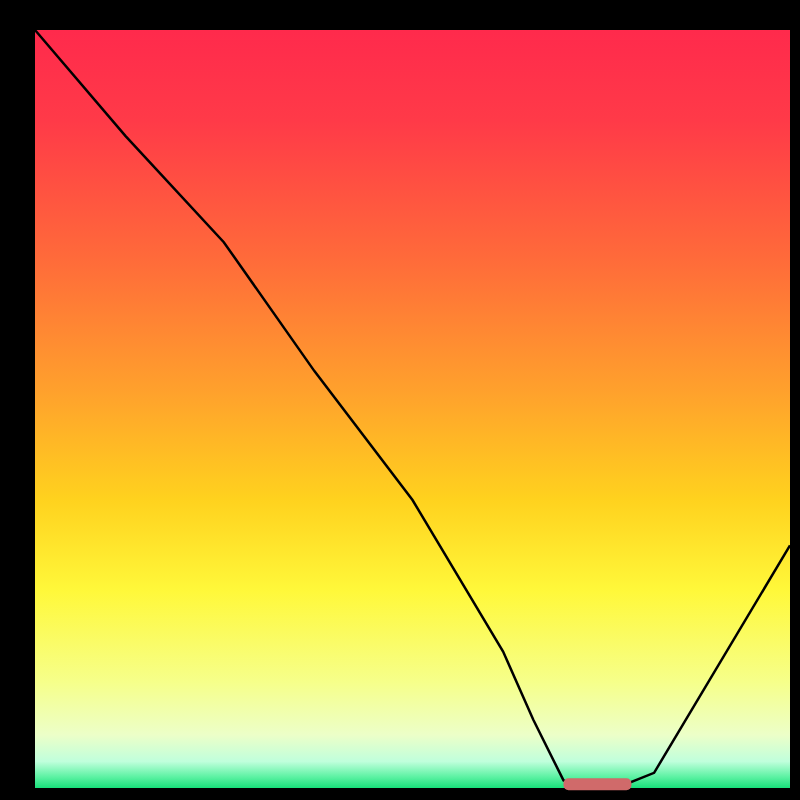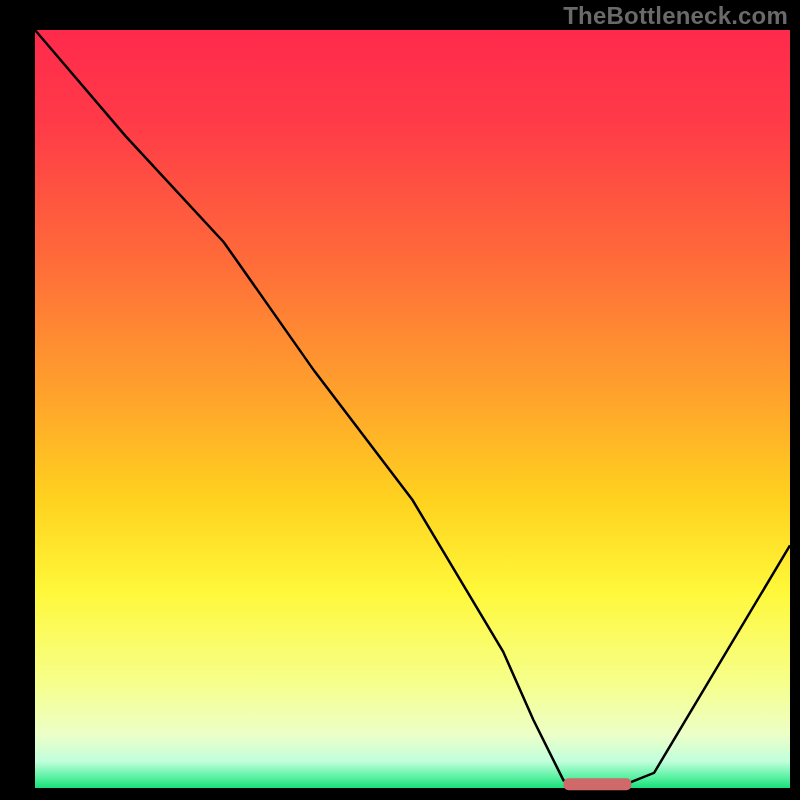--- a/index.html
+++ b/index.html
@@ -31,21 +31,20 @@
     left: 0;
     top: 0;
     width: 800px;
     height: 800px;
   }
 </style>
 </head>
 <body>
 
 <div class="chart-container">
-  <div class="watermark">TheBottleneck.com</div>
   <svg class="plot" viewBox="0 0 800 800">
     <defs>
       <linearGradient id="bg-grad" x1="0" y1="0" x2="0" y2="1">
           <stop offset="0%" stop-color="#ff2a4c"></stop>
           <stop offset="12%" stop-color="#ff3a48"></stop>
           <stop offset="30%" stop-color="#ff6a3a"></stop>
           <stop offset="48%" stop-color="#ffa22c"></stop>
           <stop offset="62%" stop-color="#ffd21e"></stop>
           <stop offset="74%" stop-color="#fff83a"></stop>
           <stop offset="86%" stop-color="#f6ff8a"></stop>

